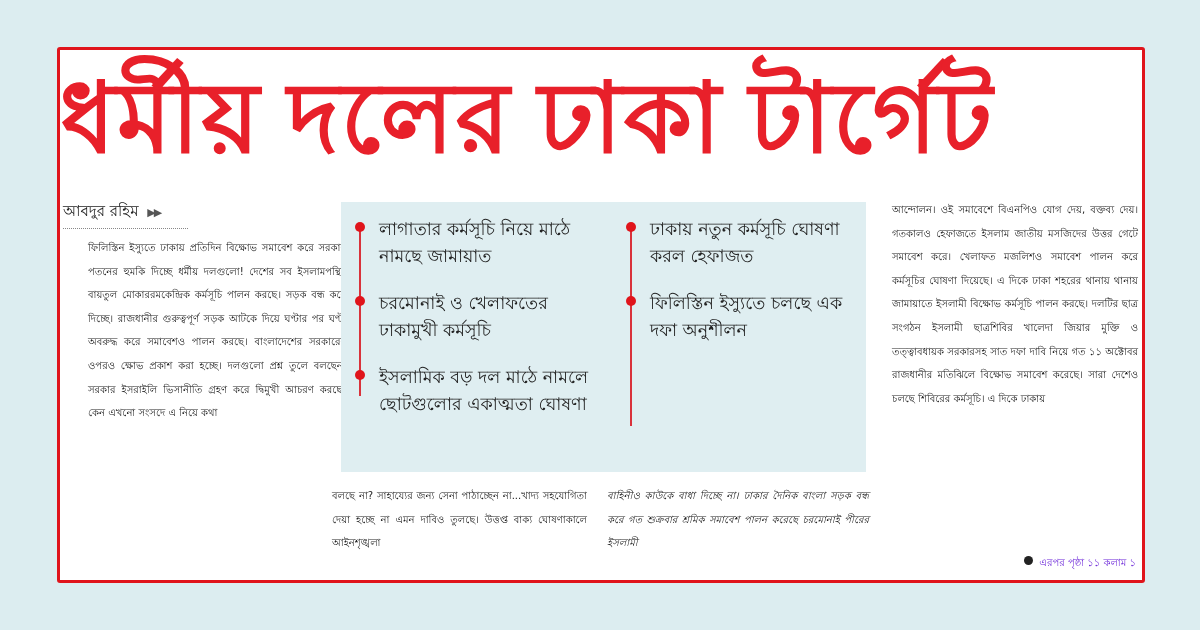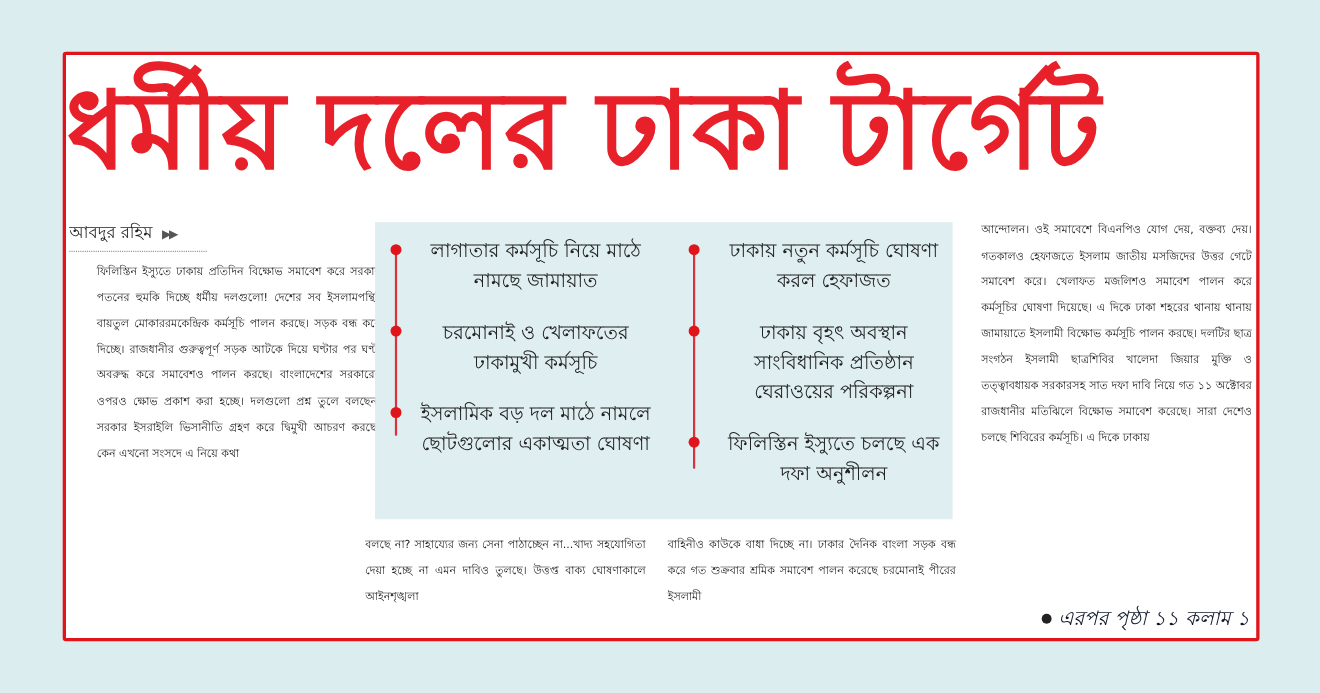--- a/index.html
+++ b/index.html
@@ -14,21 +14,21 @@
     position: absolute; left: 57px; top: 47px;
     width: 1082px; height: 530px;
     background: #ffffff;
     border: 3px solid #e0141b;
     border-radius: 3px;
     overflow: hidden;
   }
   .headline {
     position: absolute; left: 0; top: 4px; width: 856px; height: 130px;
     color: #e8202a;
-    font-family: Liberation Sans, sans-serif;
+    font-family: Liberation Serif, serif;
     font-weight: bold;
     font-size: 98px;
     line-height: 130px;
     letter-spacing: 2px;
     white-space: nowrap;
   }
   .col {
     position: absolute;
     font-size: 10px;
     line-height: 23.6px;
@@ -42,40 +42,40 @@
     font-size: 15px; line-height: 22px; color: #222;
     border-bottom: 1px dotted #888;
     padding-bottom: 4px;
     white-space: nowrap;
   }
   .byline .arrows { color: #555; font-size: 11px; letter-spacing: -2px; margin-left: 4px; }
   .callout {
     position: absolute; left: 281px; top: 152px; width: 525px; height: 270px;
     background: #dfeef1;
   }
-  .callout-col { position: absolute; top: 14px; width: 240px; text-align: center; }
+  .callout-col { position: absolute; top: 14px; width: 240px; }
   .callout-col.left { left: 14px; }
   .callout-col.right { left: 285px; }
   .timeline-line {
     position: absolute; left: 4px; width: 2px; background: #d9323b;
   }
   .cl-item { position: relative; padding-left: 24px; margin-bottom: 20px; }
   .cl-dot {
     position: absolute; left: 0; top: 6px; width: 10px; height: 10px;
     background: #e0141b; border-radius: 50%;
   }
   .cl-text {
     font-size: 17.5px; line-height: 27px; color: #222;
   }
   .col-mid-a { left: 272px; top: 434px; width: 255px; }
-  .col-mid-b { left: 547px; top: 434px; width: 262px; }
+  .col-mid-b { left: 547px; top: 434px; width: 262px; font-style: italic; }
   .col-right { left: 832px; top: 148px; width: 246px; }
   .continued {
     position: absolute; right: 6px; bottom: 6px;
-    font-size: 18px; line-height: 22px; color: #0f172a; white-space: nowrap; font-style: italic;
+    font-size: 10px; line-height: 22px; color: #6d28d9; white-space: nowrap;
   }
   .continued .dot { display: inline-block; width: 9px; height: 9px; background: #222; border-radius: 50%; margin-right: 6px; vertical-align: 1px; }
 </style>
 </head>
 <body>
 
 <div class="frame">
 
   <div class="headline">ধর্মীয় দলের ঢাকা টার্গেট</div>
 
@@ -105,24 +105,20 @@
       </div>
     </div>
     <div class="callout-col right">
       <div class="timeline-line" style="top:10px;height:200px;"></div>
       <div class="cl-item">
         <span class="cl-dot"></span>
         <div class="cl-text">ঢাকায় নতুন কর্মসূচি ঘোষণা করল হেফাজত</div>
       </div>
       <div class="cl-item">
         <span class="cl-dot"></span>
-        <div class="cl-text">ঢাকায় বৃহৎ অবস্থান সাংবিধানিক প্রতিষ্ঠান ঘেরাওয়ের পরিকল্পনা</div>
-      </div>
-      <div class="cl-item">
-        <span class="cl-dot"></span>
         <div class="cl-text">ফিলিস্তিন ইস্যুতে চলছে এক দফা অনুশীলন</div>
       </div>
     </div>
   </div>
 
   <div class="col col-mid-a">
     <p>বলছে না? সাহায্যের জন্য সেনা পাঠাচ্ছেন না...খাদ্য সহযোগিতা দেয়া হচ্ছে না এমন দাবিও তুলছে। উত্তপ্ত বাক্য ঘোষণাকালে আইনশৃঙ্খলা</p>
   </div>
 
   <div class="col col-mid-b">

